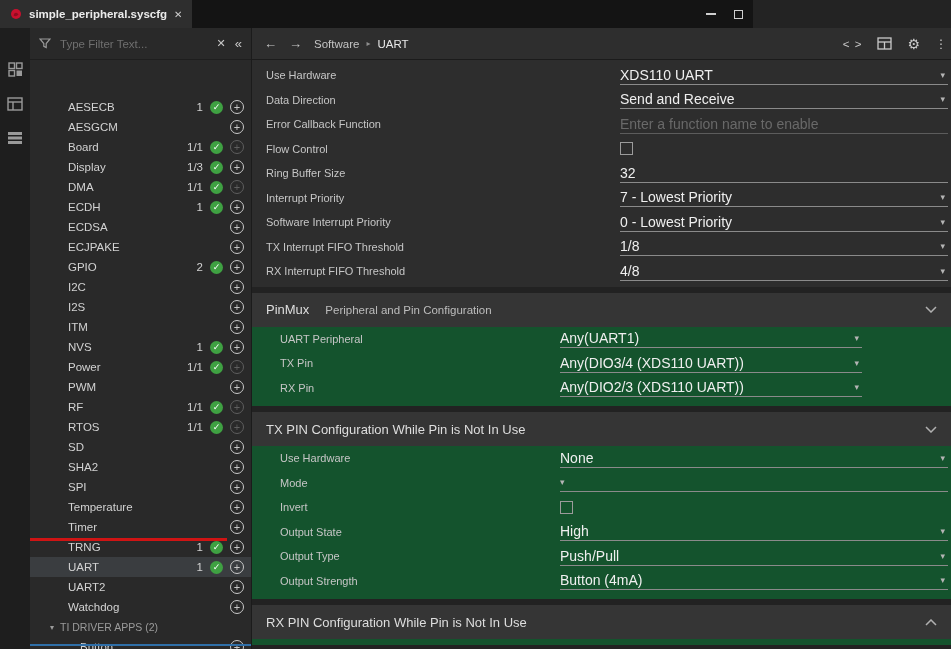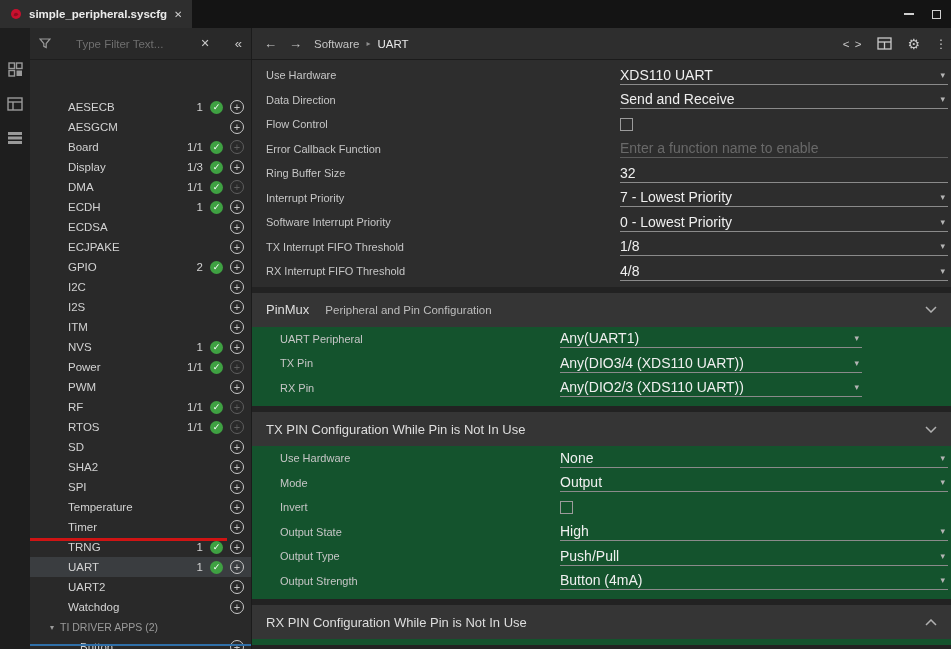--- a/index.html
+++ b/index.html
@@ -1,34 +1,34 @@
 <!DOCTYPE html>
 <html><head>
 <meta charset="utf-8">
 <style>
   * { margin:0; padding:0; box-sizing:border-box; }
   html,body { width:951px; height:649px; overflow:hidden; }
   body { font-family:"Liberation Sans", sans-serif; background:#232323; position:relative; color:#ddd; }
 
   
-  .titlebar { position:absolute; top:0; left:0; width:951px; height:28px; background:#141414; display:flex; align-items:stretch; }
+  .titlebar { position:absolute; top:0; left:0; width:753px; height:28px; background:#141414; display:flex; align-items:stretch; }
   .tab { display:flex; align-items:center; gap:7px; background:#2e2e2e; padding:0 10px; }
   .tab-title { color:#ececec; font-size:11.5px; font-weight:bold; }
   .tab-close { color:#cdcdcd; font-size:10px; cursor:pointer; }
   .win-controls { margin-left:auto; display:flex; align-items:center; gap:18px; padding-right:10px; }
   .min-icon { width:10px; height:2px; background:#cfcfcf; }
   .max-icon { width:9px; height:9px; border:1.5px solid #cfcfcf; }
 
   
   .iconstrip { position:absolute; top:28px; left:0; width:30px; bottom:0; background:#1e1e1e; display:flex; flex-direction:column; align-items:center; padding-top:34px; gap:20px; }
   .iconstrip svg { display:block; }
 
   
   .sidebar { position:absolute; top:28px; left:30px; width:222px; bottom:0; background:#292929; border-right:1px solid #1b1b1b; overflow:hidden; }
-  .filterbar { height:32px; display:flex; align-items:center; padding:0 9px; gap:25px; border-bottom:1px solid #1e1e1e; }
+  .filterbar { height:32px; display:flex; align-items:center; padding:0 9px; gap:9px; border-bottom:1px solid #1e1e1e; }
   .filter-text { color:#6f6f6f; font-size:11.5px; flex:1; }
   .filter-x { color:#c9c9c9; font-size:11px; cursor:pointer; }
   .filter-collapse { color:#c9c9c9; font-size:13px; cursor:pointer; }
   .slist { position:absolute; top:32px; left:0; right:0; bottom:0;margin-top:37px; }
   .srow { height:20px; display:flex; align-items:center; padding:0 7px 0 38px; font-size:11.5px; color:#d2d2d2; }
   .srow.selected { background:#3a3d40; }
   .srow.child { padding-left:50px;justify-content:center; }
   .slabel { flex:1; white-space:nowrap; }
   .scount { width:26px; text-align:right; margin-right:7px; color:#d2d2d2; }
   .scheck { flex:0 0 13px; height:13px; border-radius:50%; background:#3fa142; color:#fff; font-size:9px; line-height:13px; text-align:center; margin-right:7px; }
@@ -337,28 +337,28 @@
           </div>
       </div>
       <div class="frow">
         <span class="flabel">Data Direction</span>
         <div class="fval">
             <span class="vtext">Send and Receive</span>
             <span class="arrow">▾</span>
           </div>
       </div>
       <div class="frow">
-        <span class="flabel">Flow Control</span>
-        <span class="fcheck"></span>
-      </div>
-      <div class="frow">
         <span class="flabel">Error Callback Function</span>
         <div class="fval placeholder">
             <span class="vtext">Enter a function name to enable</span>
           </div>
+      </div>
+      <div class="frow">
+        <span class="flabel">Flow Control</span>
+        <span class="fcheck"></span>
       </div>
       <div class="frow">
         <span class="flabel">Ring Buffer Size</span>
         <div class="fval">
             <span class="vtext">32</span>
           </div>
       </div>
       <div class="frow">
         <span class="flabel">Interrupt Priority</span>
         <div class="fval">
@@ -434,21 +434,20 @@
       <div class="frow">
         <span class="flabel">Use Hardware</span>
         <div class="fval">
             <span class="vtext">None</span>
             <span class="arrow">▾</span>
           </div>
       </div>
       <div class="frow">
         <span class="flabel">Mode</span>
         <div class="fval">
-            <span class="vtext">Output</span>
             <span class="arrow">▾</span>
           </div>
       </div>
       <div class="frow">
         <span class="flabel">Invert</span>
         <span class="fcheck"></span>
       </div>
       <div class="frow">
         <span class="flabel">Output State</span>
         <div class="fval">

